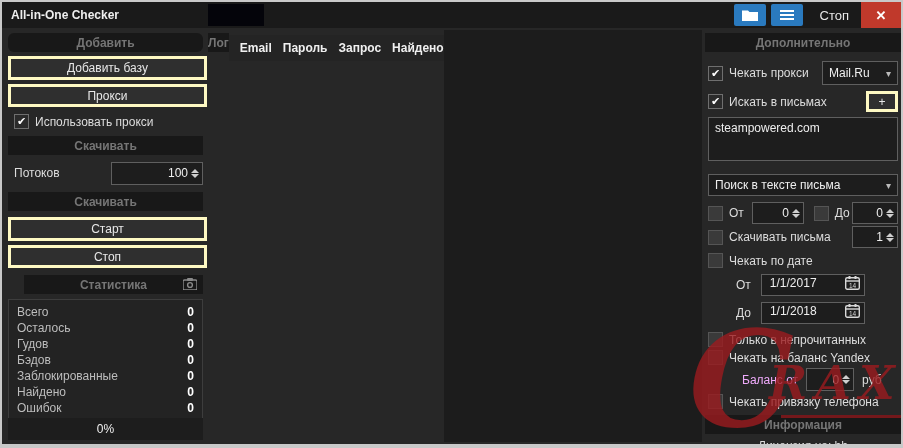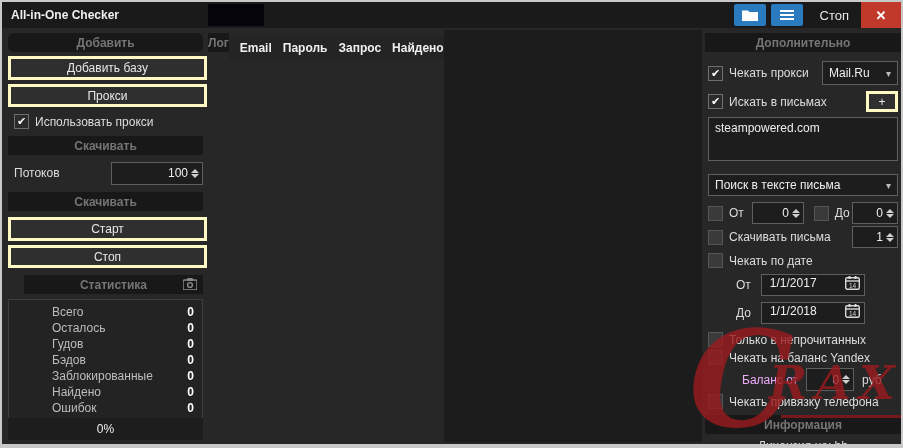--- a/index.html
+++ b/index.html
@@ -67,21 +67,21 @@
   .combo { justify-content:space-between; padding:0 6px; cursor:pointer; }
   .chev { color:#bbb; font-size:10px; }
   
   .pl-item { margin:4px 2px 0 2px; }
   .row { display:flex; align-items:center; }
   .stats-box {
     margin:5px 2px 0 2px; background:#232323; border:1px solid #3d3d3d;
     padding:4px 8px;
   }
   .stat { display:flex; justify-content:space-between; height:16px; align-items:center; }
-  .stat .lbl { color:#bdbdbd;margin-left:35px; }
+  .stat .lbl { color:#bdbdbd; }
   .stat .val { color:#fff; font-weight:bold; }
   .progress {
     position:absolute; left:2px; right:2px; bottom:2px; height:22px;
     background:#1d1d1d; display:flex; align-items:center; justify-content:center;
     color:#efefef;
   }
   
   .log-table-head {
     margin-top:5px; height:26px; background:#242424; display:flex; align-items:center;
     color:#f0f0f0; font-weight:600;

